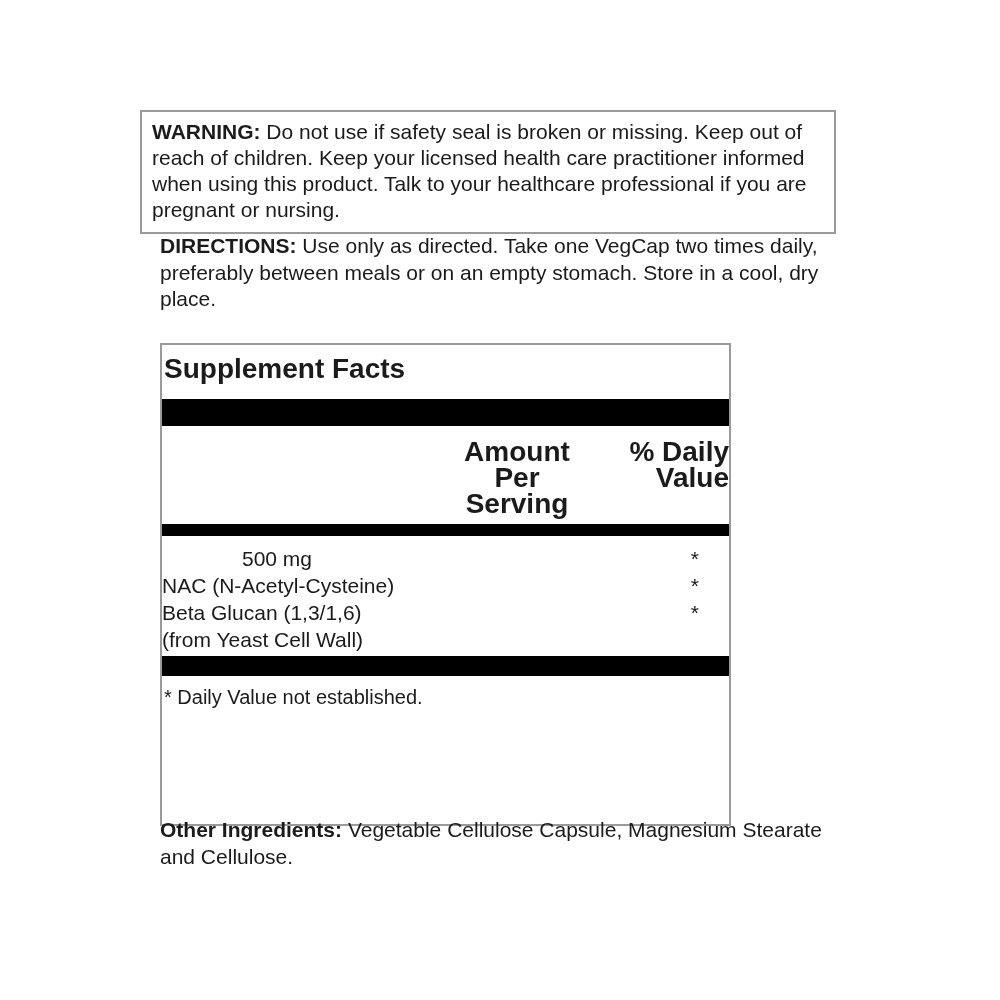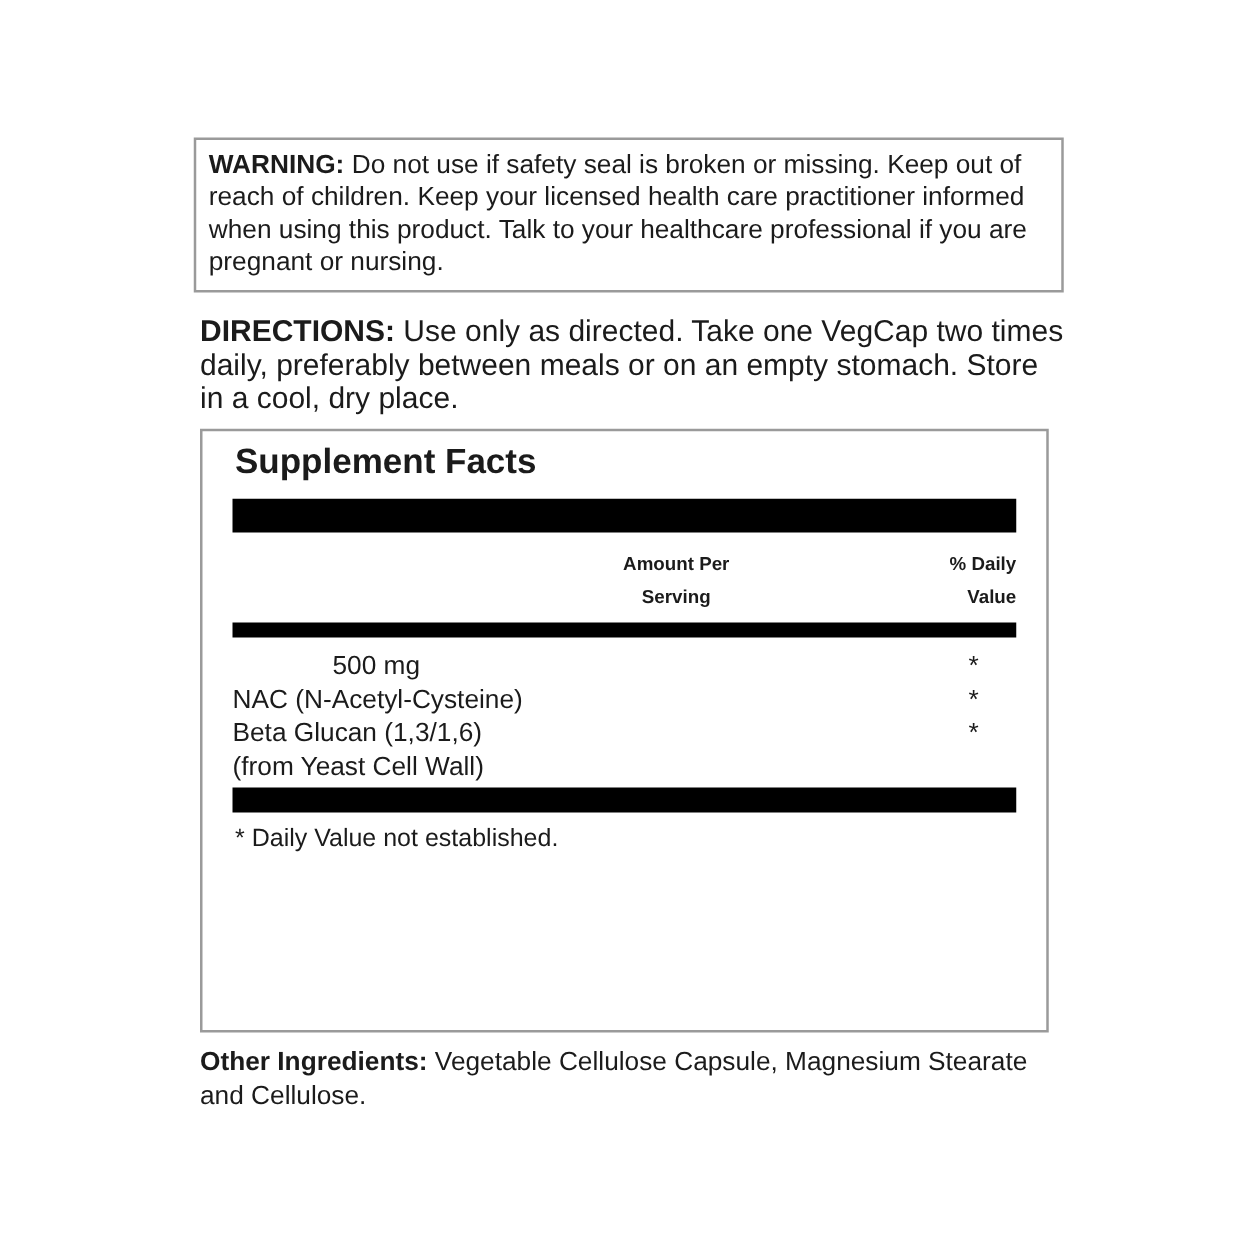--- a/index.html
+++ b/index.html
@@ -5,61 +5,61 @@
   html, body { margin: 0; padding: 0; }
   body {
     width: 1000px; height: 1000px;
     background: #ffffff;
     font-family: "Liberation Sans", sans-serif;
     color: #1b1b1b;
     position: relative;
     overflow: hidden;
   }
   .warning-box {
-    position: absolute; left: 155px; top: 110px; width: 696px;
+    position: absolute; left: 140px; top: 110px; width: 696px;
     box-sizing: border-box;
     border: 2px solid #9a9a9a;
     padding: 7px 10px 9px 10px;
     font-size: 21px; line-height: 26px;
   }
   .lead-label { font-weight: bold; }
   .directions {
-    position: absolute; left: 160px; top: 253px; width: 692px;
-    font-size: 24px; line-height: 26.5px;
+    position: absolute; left: 160px; top: 233px; width: 692px;
+    font-size: 21px; line-height: 26.5px;
   }
   .facts-box {
-    position: absolute; left: 160px; top: 343px; width: 679px; height: 483px;
+    position: absolute; left: 160px; top: 343px; width: 571px; height: 483px;
     box-sizing: border-box;
     border: 2px solid #9a9a9a;
-    padding: 0 24px;
+    padding: 0 0;
   }
   .facts-title {
     font-size: 28px; font-weight: bold;
     margin: 8px 0 0 2px; line-height: 32px;
   }
   .serving { font-size: 21px; margin: 0 0 0 2px; line-height: 26px; }
   .bar { background: #000000; }
   .bar-thick { height: 27px; margin-top: 14px; }
   .bar-thin  { height: 12px; margin-top: 7px; }
   .bar-mid   { height: 20px; margin-top: 3px; }
   .header-row { display: flex; margin-top: 13px; font-weight: bold; }
-  .header-row .hdr { font-size: 15px; line-height: 26px; white-space: pre-line; }
+  .header-row .hdr { font-size: 28px; line-height: 26px; white-space: pre-line; }
   .col-name { width: 280px; }
   .col-amt  { width: 150px; }
   .col-dv   { flex: 1; }
   .hdr-amt  { text-align: center; }
   .hdr-dv   { text-align: right; }
   .rows { margin-top: 9px; }
   .fact-row { display: flex; align-items: flex-start; font-size: 21px; line-height: 27px; }
   .fact-row .col-name { white-space: pre-line; }
   .fact-row .col-amt  { text-align: right; }
   .fact-row .col-dv   { text-align: right; padding-right: 30px; }
   .footnote { font-size: 20px; margin-top: 8px; margin-left: 2px; line-height: 26px; }
   .other-ingredients {
-    position: absolute; left: 160px; top: 836px; width: 662px;
+    position: absolute; left: 160px; top: 816px; width: 662px;
     font-size: 21px; line-height: 27px;
   }
 </style>
 </head>
 <body>
 
 <div class="warning-box">
   <span class="lead-label">WARNING:</span>
   <span>Do not use if safety seal is broken or missing. Keep out of reach of children. Keep your licensed health care practitioner informed when using this product. Talk to your healthcare professional if you are pregnant or nursing.</span>
 </div>

